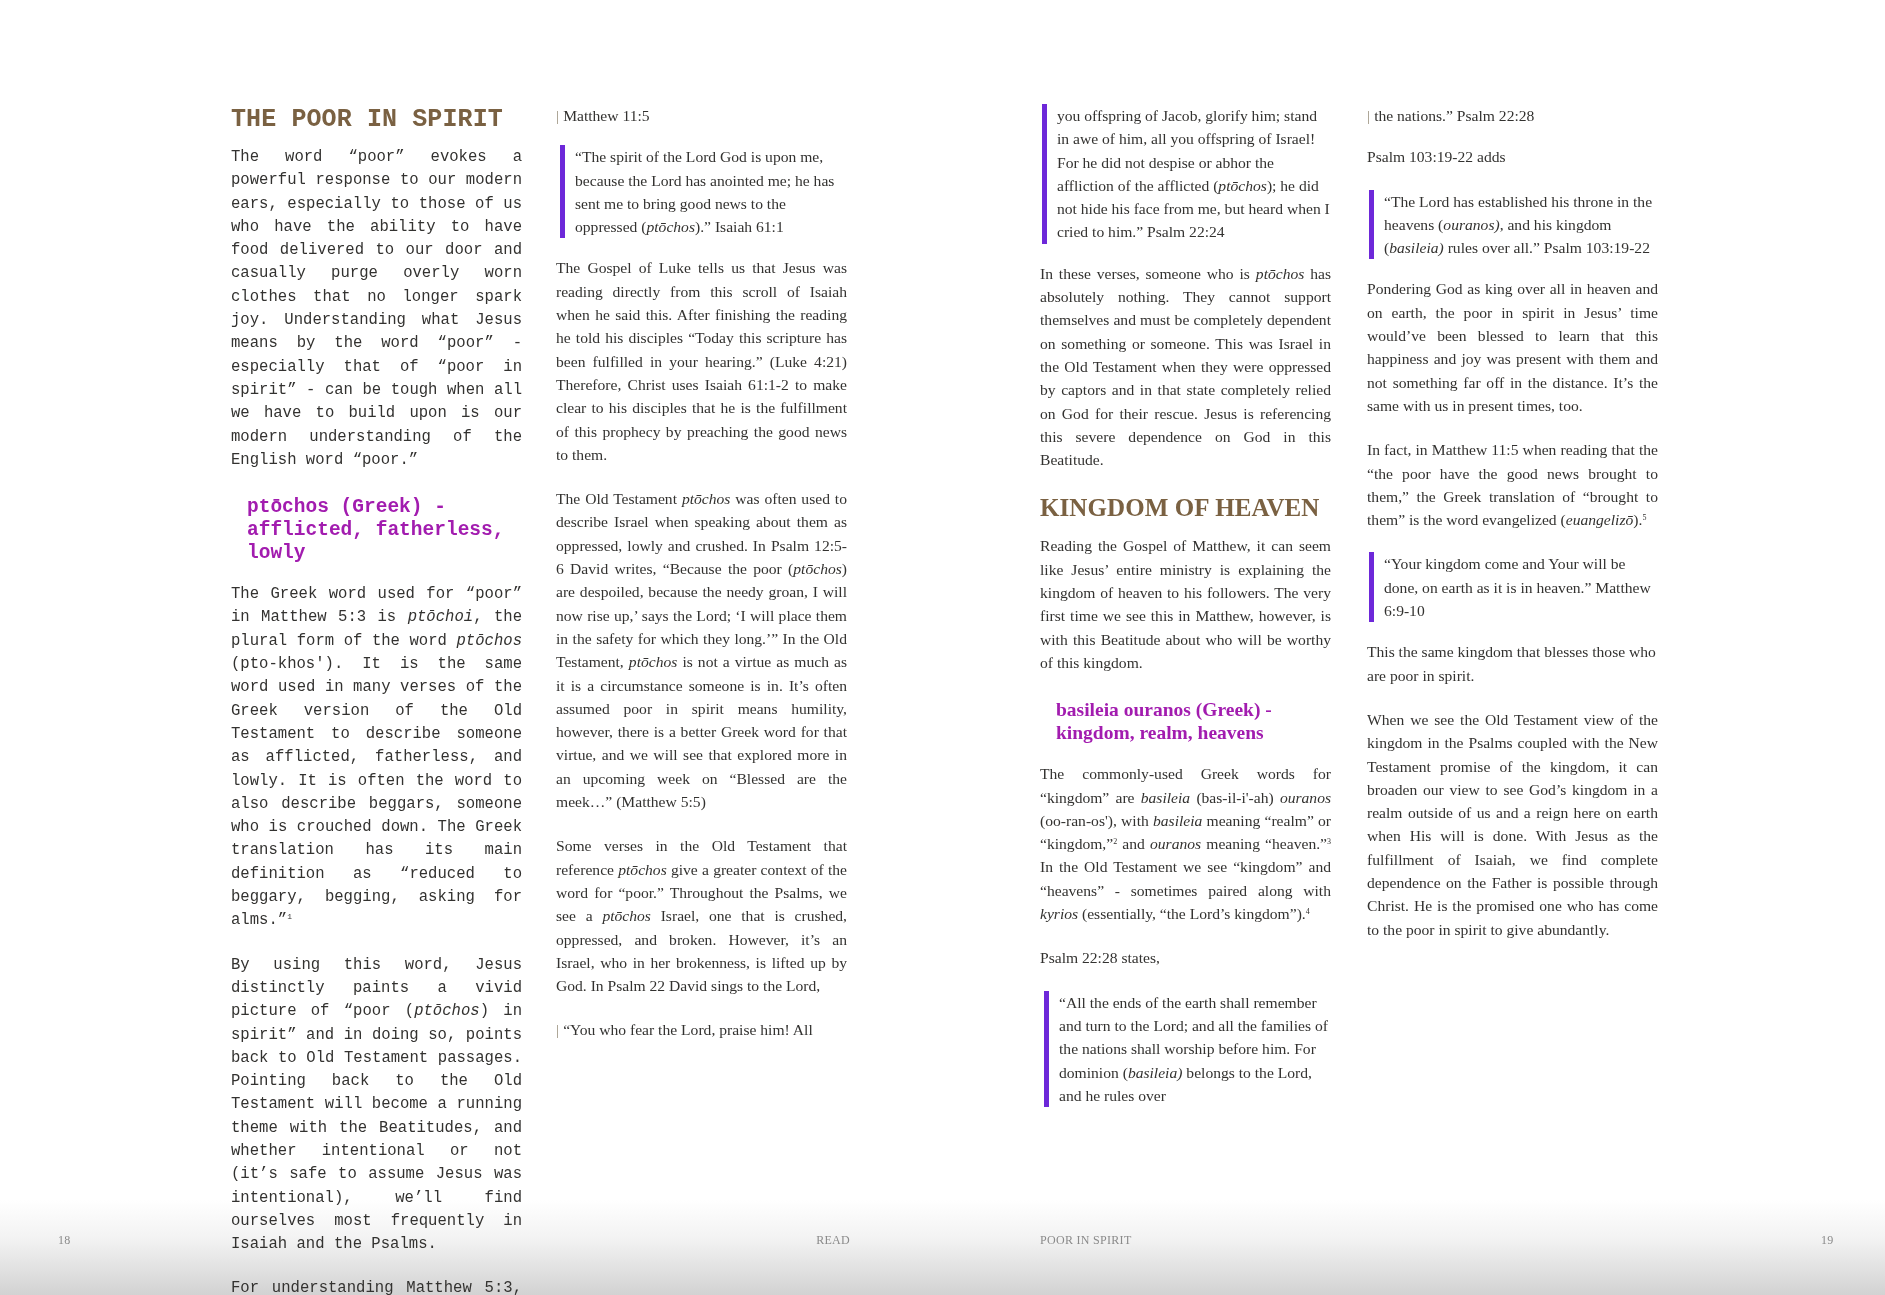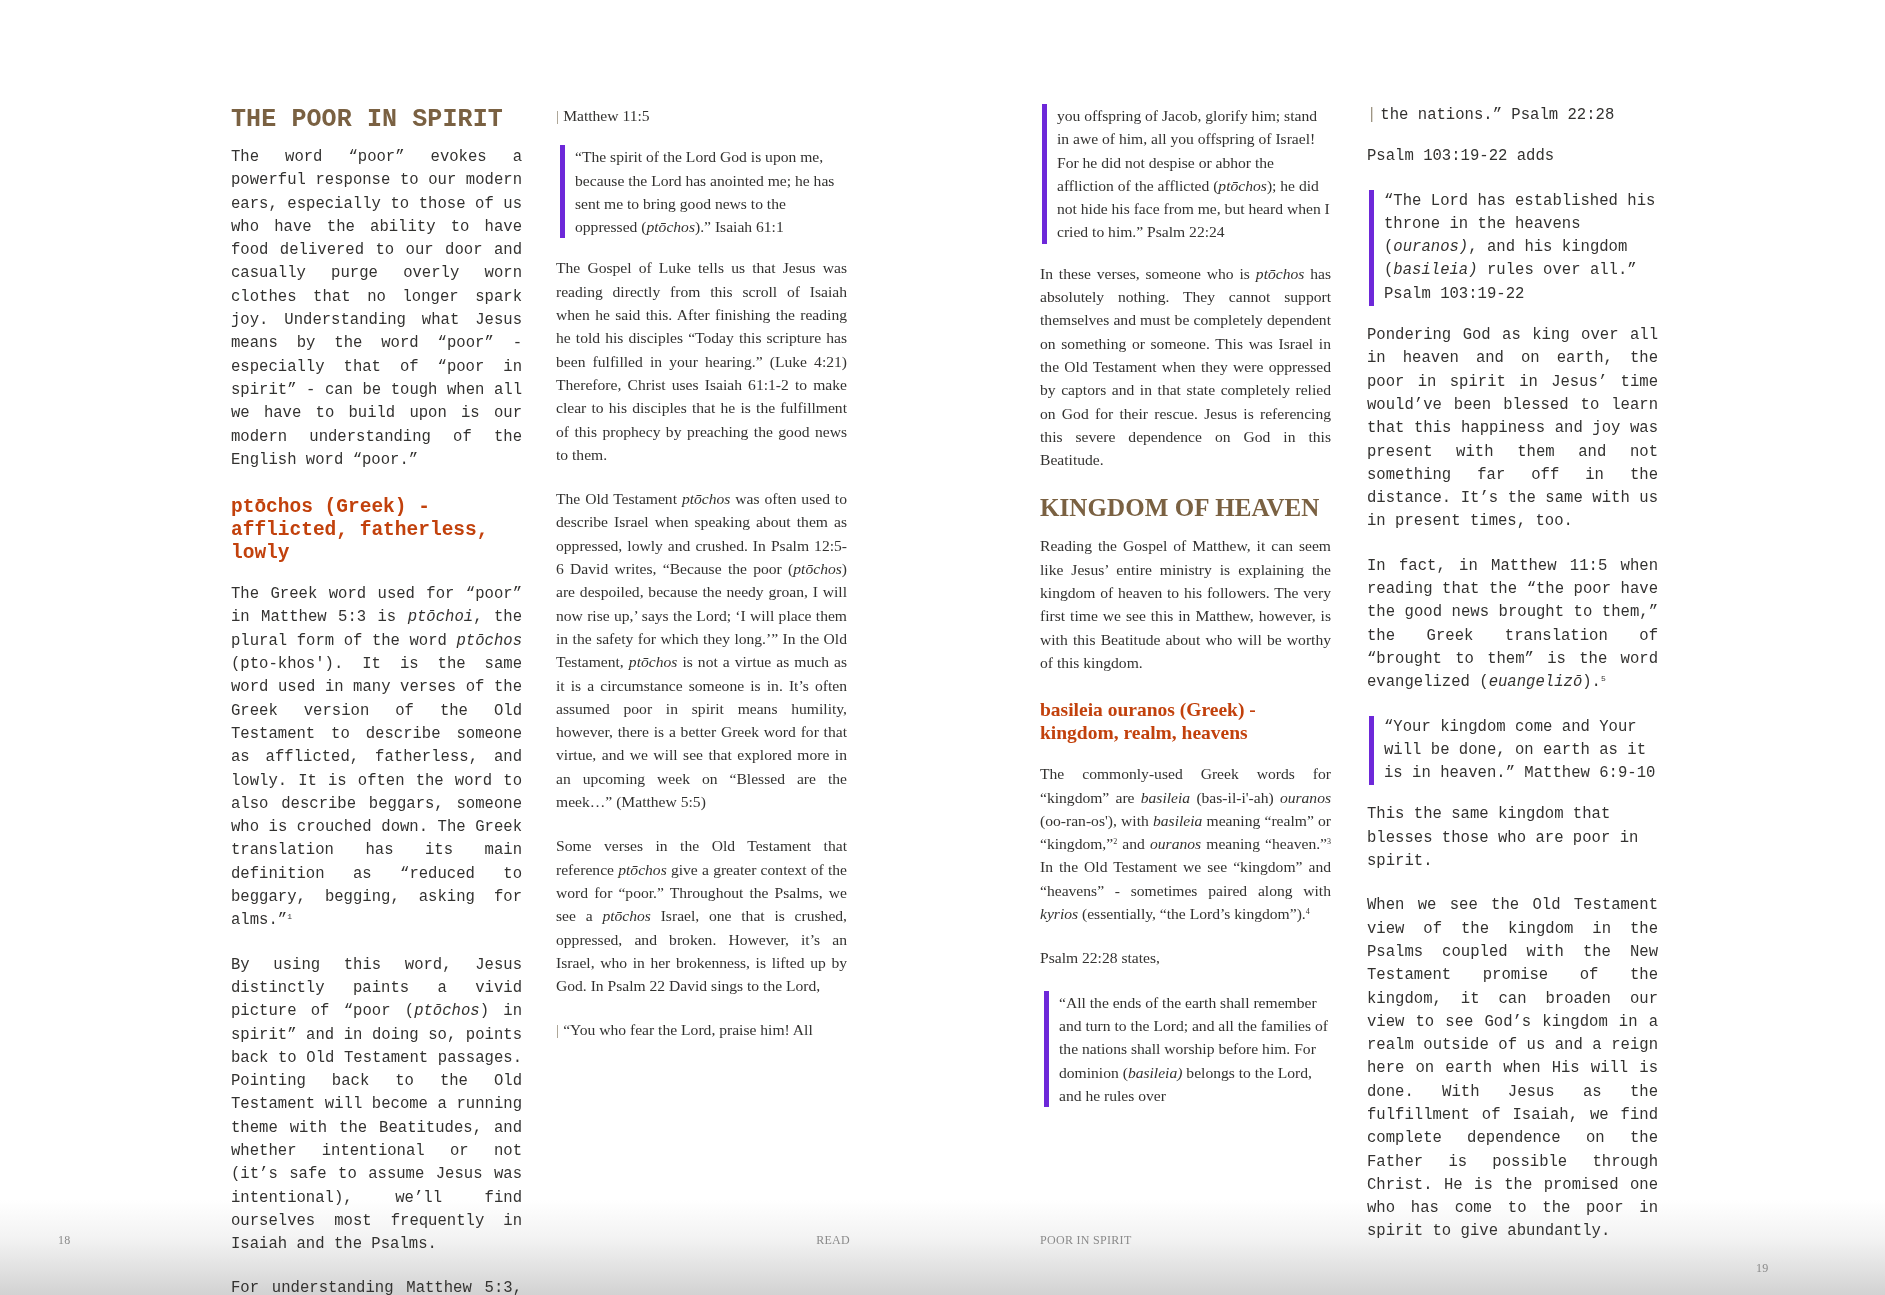--- a/index.html
+++ b/index.html
@@ -13,49 +13,49 @@
     position:absolute; left:0; right:0; top:1200px; height:95px;
     background:linear-gradient(to bottom, #ffffff 0%, #f3f3f3 40%, #d2d2d2 100%);
   }
   .col {
     position:absolute; top:104px; width:291px;
     font-size:15.6px; line-height:23.3px;
   }
   #col1 { left:231px;font-family:Liberation Mono, monospace; }
   #col2 { left:556px; }
   #col3 { left:1040px; }
-  #col4 { left:1367px;font-family:Liberation Mono, monospace; }
+  #col4 { left:1367px; }
   .col p { margin:0 0 21px 0; text-align:justify; }
   .col p.left { text-align:left; }
   h1.sec {
     margin:0 0 10px 0; font-size:25px; line-height:32px; font-weight:bold;
     color:#7a6142; letter-spacing:0.1px;
   }
   #col3 h1.sec { }
   h2.sub {
-    margin:24px 0 18px 0; font-size:19.5px; line-height:23px; font-weight:bold;
-    color:#c2410c;
+    margin:24px 0 18px 16px; font-size:19.5px; line-height:23px; font-weight:bold;
+    color:#a21caf;
   }
   .quote {
     border-left:5px solid #6d28d9; padding-left:10px; margin:0 0 18px 4px;
     text-align:left;
   }
   .quote.short { margin-left:2px; }
   .ref { margin:0 0 18px 0; }
   .ref .bar { color:#9a917e; margin-right:4px; }
   i { font-style:italic; }
   sup { font-size:8px; line-height:0; vertical-align:5px; }
   .footer {
     position:absolute; top:1233px; font-size:12px; color:#8a8a8a;
     letter-spacing:0.3px;
   }
   #page-left { left:58px; }
   #running-left { left:790px; width:60px; text-align:right; }
   #running-right { left:1040px; }
-  #page-right { left:1756px;margin-top:28px; }
+  #page-right { left:1821px; }
 </style>
 </head>
 <body>
 
 <div class="bottom-shade"></div>
 
 <div class="col" id="col1">
   <h1 class="sec">THE POOR IN SPIRIT</h1>
   <p>The word “poor” evokes a powerful response to our modern ears, especially to those of us who have the ability to have food delivered to our door and casually purge overly worn clothes that no longer spark joy. Understanding what Jesus means by the word “poor” - especially that of “poor in spirit” - can be tough when all we have to build upon is our modern understanding of the English word “poor.”</p>
   <h2 class="sub">ptōchos (Greek) - afflicted, fatherless, lowly</h2>

